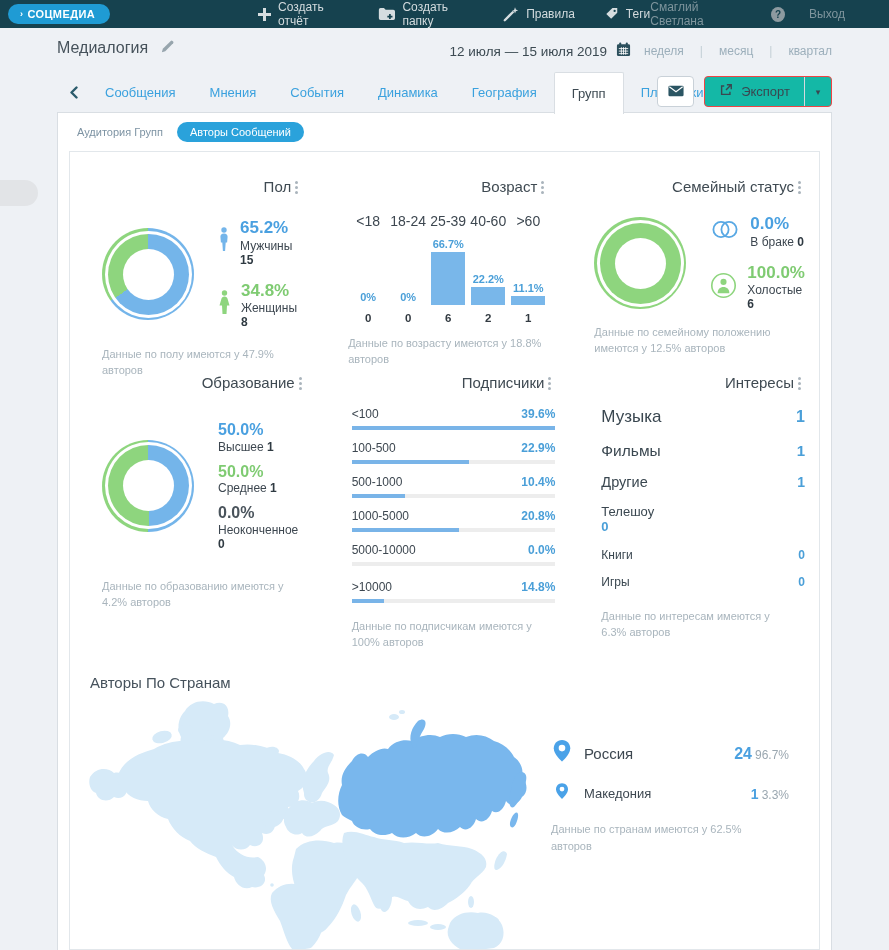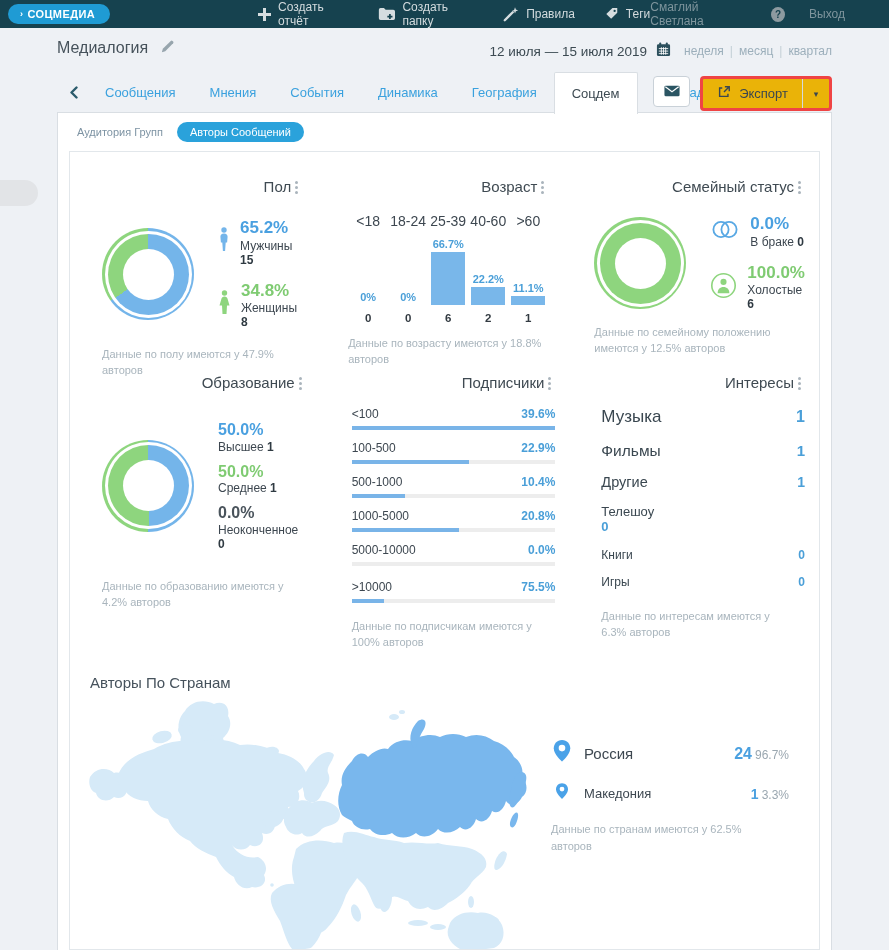--- a/index.html
+++ b/index.html
@@ -20,34 +20,34 @@
   .help-circle { width:15px; height:15px; border-radius:50%; background:#8d9aa0; color:#16424f;
     font-size:10px; font-weight:bold; display:flex; align-items:center; justify-content:center; cursor:pointer; }
 
   
   .header-row { position:relative; height:44px; }
   .report-title { position:absolute; left:57px; top:9px; font-size:16px; color:#46525b; display:flex; align-items:center; gap:12px;}
   .pencil { margin-top:2px; cursor:pointer; }
   .date-zone { position:absolute; right:57px; top:13px; display:flex; align-items:center; gap:9px; }
   .date-range { font-size:13.5px; color:#3c4a52; cursor:pointer; }
   .calendar-ic { cursor:pointer; margin-top:1px; }
-  .periods { display:flex; align-items:center; gap:6px; font-size:12px; color:#9cafbb; margin-left:4px;}
+  .periods { display:flex; align-items:center; gap:16px; font-size:12px; color:#9cafbb; margin-left:4px;}
   .periods .sep { color:#c3cfd6; }
   .periods span[data-interactable="true"] { cursor:pointer; }
 
   
   .tabs-row { position:absolute; left:57px; right:57px; top:72px; height:41px; display:flex; align-items:stretch; z-index:4; }
   .tab-nav-arrow { display:flex; align-items:center; padding:0 10px 0 12px; cursor:pointer; }
   .tab { display:flex; align-items:center; padding:0 17px; font-size:13px; color:#3aa1de; cursor:pointer; }
   .tab.active { background:#fff; border:1px solid #d9dee3; border-bottom:none; color:#3d4a52;
     border-radius:2px 2px 0 0; height:42px; position:relative; z-index:6; }
   .tabs-right { position:absolute; right:0; top:4px; display:flex; gap:10px; }
   .mail-btn { width:37px; height:31px; background:#fff; border:1px solid #c9d1d8; border-radius:4px;
     display:flex; align-items:center; justify-content:center; cursor:pointer; }
-  .export-group { display:flex; background:#eab308; border:3px solid #ef4444; border-radius:4px; overflow:hidden; }
+  .export-group { display:flex; background:#14b8a6; border:1px solid #ef4444; border-radius:4px; overflow:hidden; }
   .export-main { display:flex; align-items:center; gap:8px; padding:0 14px; font-size:13px; color:#3a4750; cursor:pointer; height:29px;}
   .export-caret { width:27px; display:flex; align-items:center; justify-content:center; border-left:1px solid #d5dade;
     color:#3a4750; font-size:9px; cursor:pointer; }
 
   
   .panel { position:absolute; left:57px; top:112px; width:775px; height:880px; background:#fff; border:1px solid #d9dee3; z-index:3;}
   .subtabs { display:flex; align-items:center; gap:8px; padding:9px 11px 8px 13px; }
   .subtab { font-size:11px; color:#7d93a3; padding:4px 6px; cursor:pointer; }
   .subtab.active { background:#2aa2db; color:#fff; border-radius:12px; padding:4px 13px; }
   .inner { margin:1px 11px 0 11px; border:1px solid #e2e7eb; }
@@ -220,21 +220,21 @@
     <span class="tab-nav-arrow" data-interactable="true">
       <svg width="9" height="13" viewBox="0 0 9 13">
           <path d="M7.5 1.5L2.5 6.5l5 5" stroke="#2a5b6b" stroke-width="2.4" fill="none" stroke-linecap="round" stroke-linejoin="round"></path>
         </svg>
     </span>
     <div class="tab" data-interactable="true">Сообщения</div>
     <div class="tab" data-interactable="true">Мнения</div>
     <div class="tab" data-interactable="true">События</div>
     <div class="tab" data-interactable="true">Динамика</div>
     <div class="tab" data-interactable="true">География</div>
-    <div class="tab active" data-interactable="true">Соцдем</div>
+    <div class="tab active" data-interactable="true">Групп</div>
     <div class="tab" data-interactable="true">Площадки</div>
     <span class="tab-nav-arrow" data-interactable="true">
       <svg width="9" height="13" viewBox="0 0 9 13">
           <path d="M1.5 1.5l5 5-5 5" stroke="#2f9fe0" stroke-width="2.6" fill="none" stroke-linecap="round" stroke-linejoin="round"></path>
         </svg>
     </span>
     <div class="tabs-right" data-interactable="false">
       <div class="mail-btn" data-interactable="true">
         <span data-interactable="false">
           <svg width="16" height="12" viewBox="0 0 18 13">
@@ -502,21 +502,21 @@
                   <span class="sub-label" data-interactable="false">5000-10000</span>
                   <span class="sub-pct" data-interactable="false">0.0%</span>
                 </div>
               <div class="sub-track">
                   <div class="sub-fill" data-interactable="false" style="width: 0%;"></div>
                 </div>
             </div>
             <div class="sub-row" data-interactable="false">
               <div class="sub-line" style="margin-top:14px">
                   <span class="sub-label" data-interactable="false">&gt;10000</span>
-                  <span class="sub-pct" data-interactable="false">75.5%</span>
+                  <span class="sub-pct" data-interactable="false">14.8%</span>
                 </div>
               <div class="sub-track">
                   <div class="sub-fill" data-interactable="false" style="width: 15.9091%;"></div>
                 </div>
             </div>
           </div>
           <div class="card-footer" style="margin-top:16px;width:190px" data-interactable="false">Данные по подписчикам имеются у 100% авторов</div>
         </div>
 
         <div class="card" data-interactable="false">

